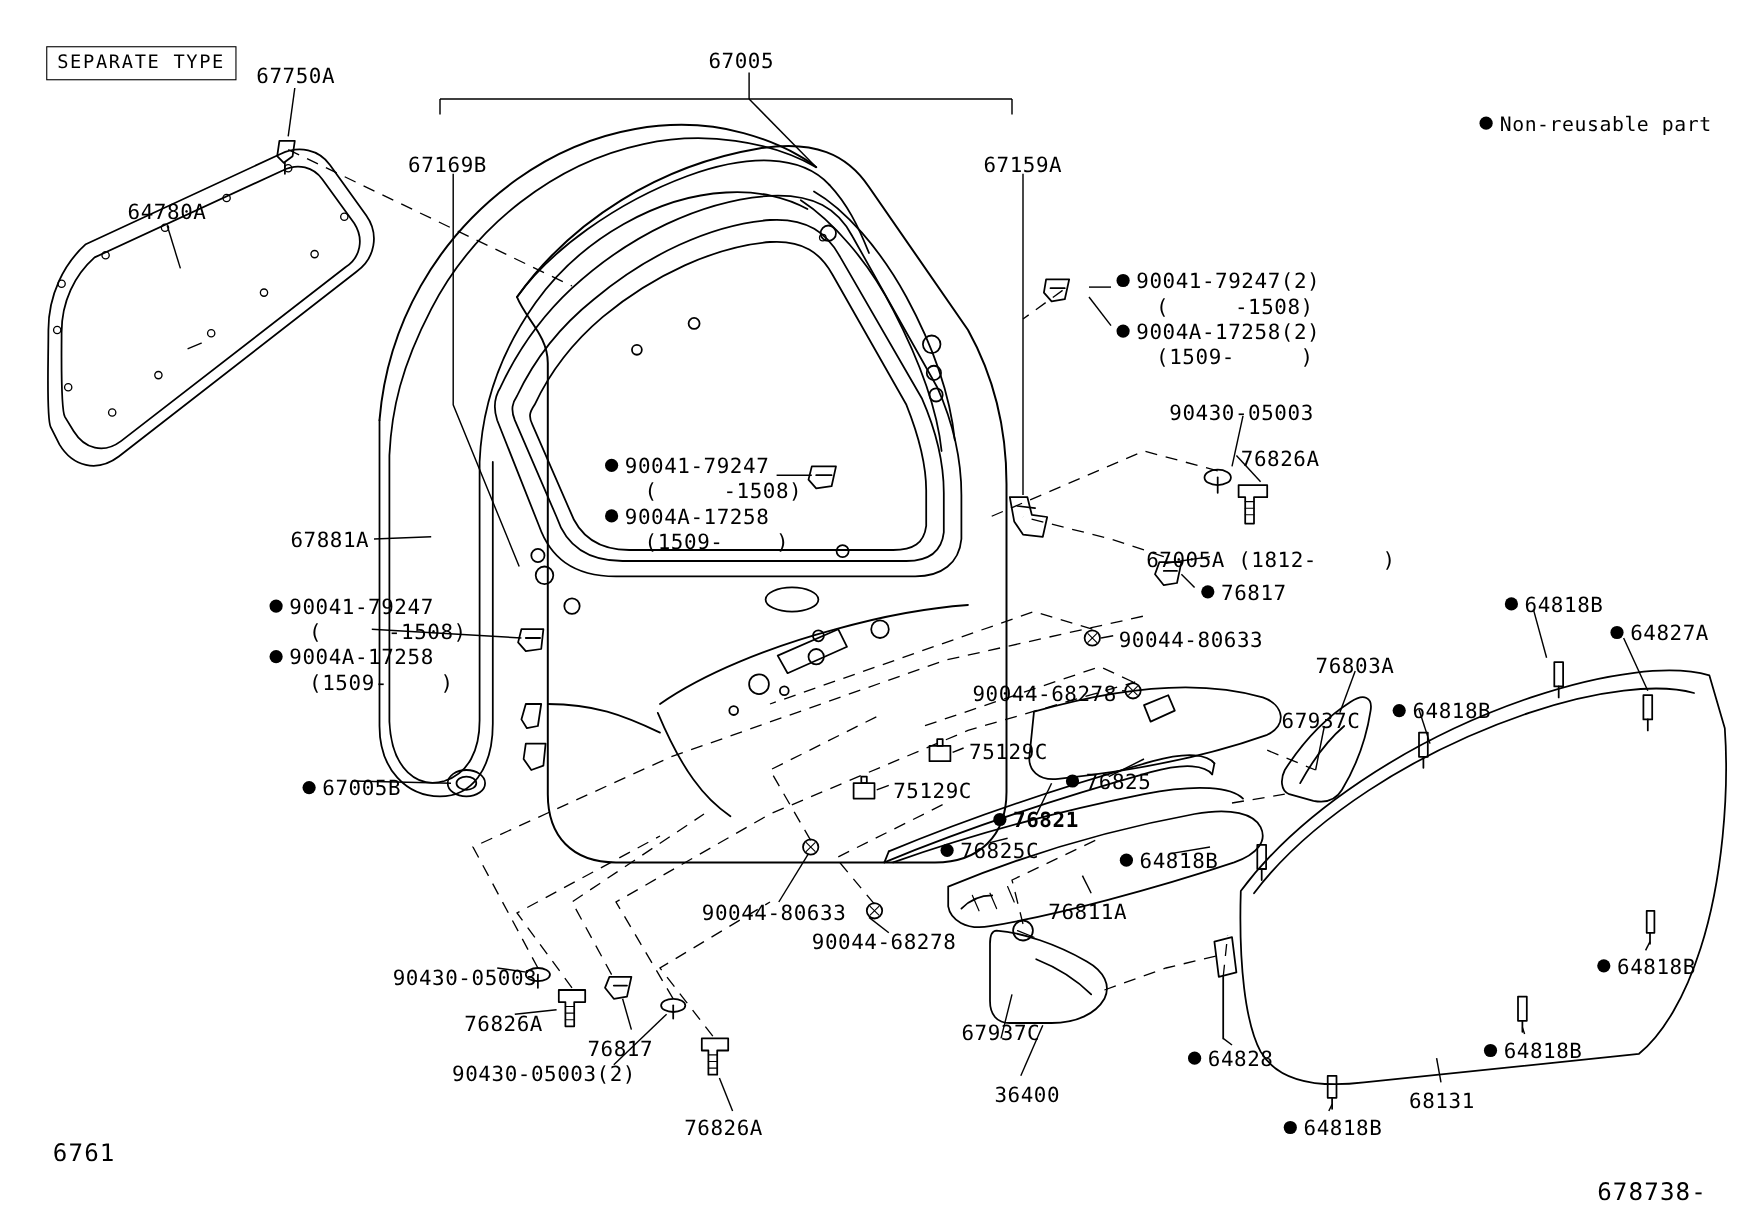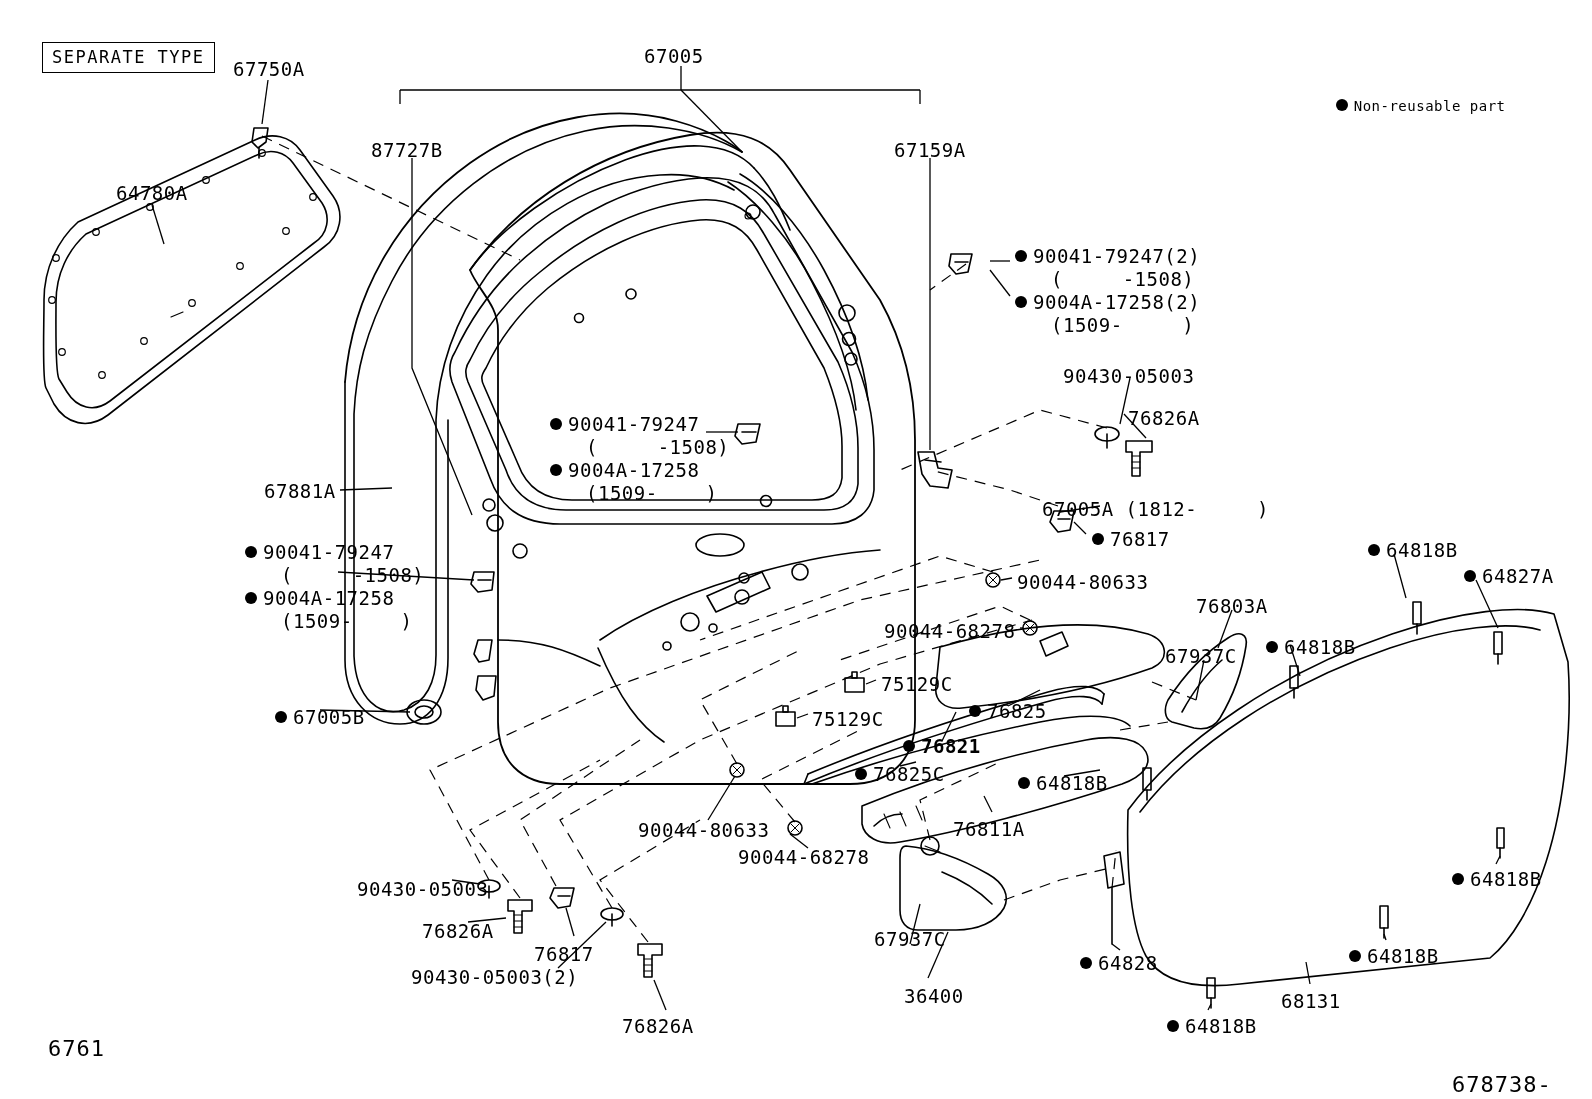--- a/index.html
+++ b/index.html
@@ -34,21 +34,21 @@
     width:12px;height:12px;
     border-radius:50%;
     background:#000;
     vertical-align:middle;
     margin-right:6px;
     position:relative;
     top:-2px;
   }
   .legend{
     position:absolute;
-    font-size:14px;
+    font-size:18px;
     letter-spacing:0.5px;
     white-space:pre;
     text-align:center;
   }
   .corner{
     position:absolute;
     font-size:22px;
     letter-spacing:1px;
   }
   .multiline{line-height:23px;}
@@ -334,21 +334,21 @@
     <span class="dot"></span><span>Non-reusable part</span>
   </div>
 
   <div class="corner" style="left:48px;top:1036px;">6761</div>
   <div class="corner" style="left:1452px;top:1036px;margin-top:36px;">678738-E</div>
 
   <div id="labels-layer">
       <div class="lbl" style="left: 233px; top: 58px;"><span>67750A</span></div>
       <div class="lbl" style="left: 644px; top: 45px;"><span>67005</span></div>
       <div class="lbl" style="left: 116px; top: 182px;"><span>64780A</span></div>
-      <div class="lbl" style="left: 371px; top: 139px;"><span>87727B</span></div>
+      <div class="lbl" style="left: 371px; top: 139px;"><span>67169B</span></div>
       <div class="lbl" style="left: 894px; top: 139px;"><span>67159A</span></div>
       <div class="lbl" style="left: 264px; top: 480px;"><span>67881A</span></div>
       <div class="lbl" style="left: 1063px; top: 365px;"><span>90430-05003</span></div>
       <div class="lbl" style="left: 1128px; top: 407px;"><span>76826A</span></div>
       <div class="lbl" style="left: 1092px; top: 528px;"><span class="dot"></span><span>76817</span></div>
       <div class="lbl" style="left: 1017px; top: 571px;"><span>90044-80633</span></div>
       <div class="lbl" style="left: 884px; top: 620px;"><span>90044-68278</span></div>
       <div class="lbl" style="left: 1196px; top: 595px;"><span>76803A</span></div>
       <div class="lbl" style="left: 1165px; top: 645px;"><span>67937C</span></div>
       <div class="lbl" style="left: 1266px; top: 636px;"><span class="dot"></span><span>64818B</span></div>

